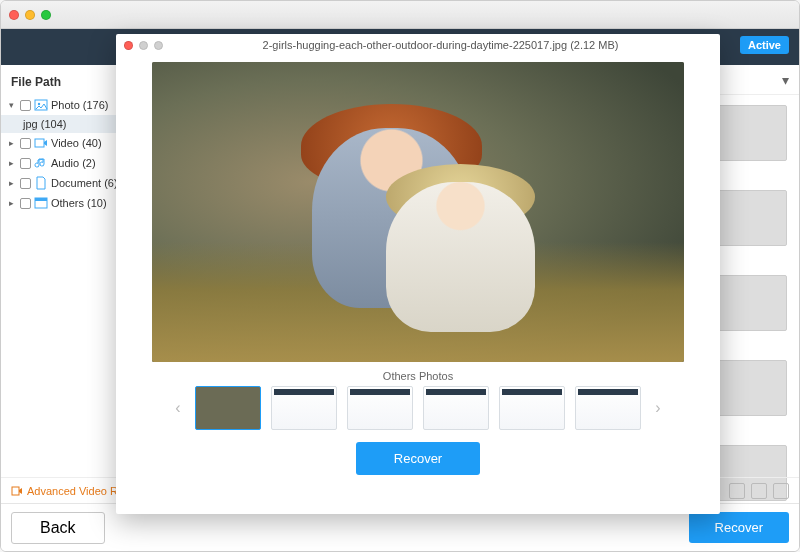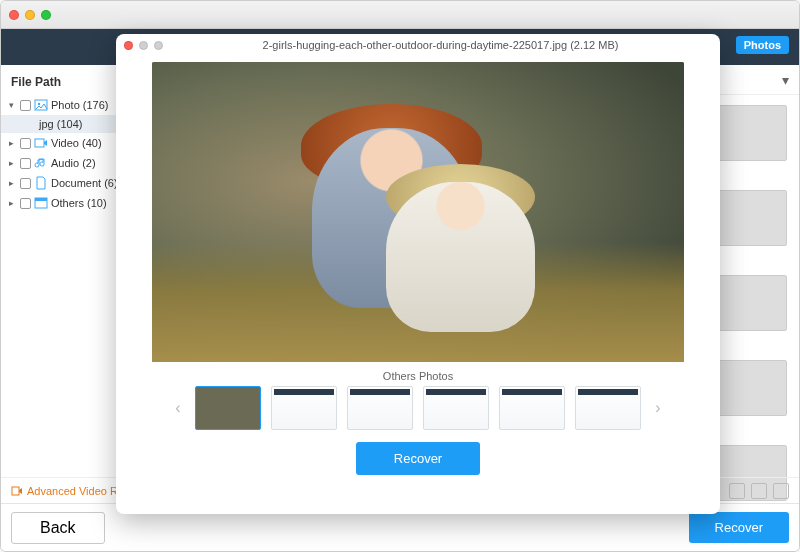--- a/index.html
+++ b/index.html
@@ -21,42 +21,42 @@
 .body { display: flex; height: calc(100% - 64px - 48px); }
 
 .sidebar { width: 130px; border-right: 7px solid #404040; padding: 6px 0; font-size: 11px; color: #333; }
 .sidebar-title { font-weight: 600; padding: 4px 10px 6px; font-size: 12px; }
 .tree-row { display: flex; align-items: center; gap: 3px; padding: 3px 4px 3px 8px; white-space: nowrap; }
 .tree-row.sel { background: #e8eef3; }
 .tree-row .chev { width: 8px; font-size: 9px; color: #666; }
 .tree-row .cb { width: 11px; height: 11px; border: 1px solid #999; border-radius: 2px; }
 .tree-row .ico { width: 14px; height: 14px; display: inline-flex; align-items: center; justify-content: center; }
 .tree-row .lbl { font-size: 11px; }
-.tree-row.child { padding-left: 38px; }
+.tree-row.child { padding-left: 22px; }
 
 .content { flex: 1; position: relative; }
 .toolbar { height: 30px; border-bottom: 1px solid #eee; display: flex; align-items: center; justify-content: flex-end; padding: 0 10px; gap: 8px; }
 .filter-ico { font-size: 14px; color: #666; }
 
 .grid { padding: 10px 12px; display: grid; grid-template-columns: repeat(5, 1fr); gap: 14px 10px; }
 .thumb { display: flex; flex-direction: column; align-items: flex-start; gap: 4px; }
 .thumb .img { width: 100%; height: 56px; background: #ddd; border: 1px solid #ccc; border-radius: 2px; position: relative; }
 .thumb .cb2 { position: absolute; top: 3px; left: 3px; width: 10px; height: 10px; border: 1px solid #888; background: #fff; border-radius: 2px; }
 .thumb .fn { font-size: 10px; color: #555; max-width: 100%; overflow: hidden; text-overflow: ellipsis; white-space: nowrap; }
 
 .footer { position: absolute; bottom: 0; left: 0; right: 0; height: 48px; border-top: 1px solid #e5e5e5; display: flex; align-items: center; padding: 0 10px; gap: 10px; background: #fff; }
 .adv { color: #e67a1a; font-size: 11px; display: flex; align-items: center; gap: 4px; }
 .back-btn { margin-top: 0; border: 1px solid #c8c8c8; background: #fff; padding: 6px 28px; font-size: 16px; border-radius: 3px; cursor: pointer; }
 .recover-main { margin-left: auto; background: #1e9df7; color: #fff; border: none; padding: 8px 26px; font-size: 13px; border-radius: 3px; cursor: pointer; }
 .sub-footer { position: absolute; bottom: 48px; left: 0; right: 0; height: 26px; border-top: 1px solid #eee; display: flex; align-items: center; padding: 0 10px; font-size: 11px; }
 .view-toggles { margin-left: auto; display: flex; gap: 6px; }
 .vt { width: 16px; height: 16px; border: 1px solid #bbb; border-radius: 2px; }
 
 
-.modal { position: absolute; top: 34px; left: 116px; width: 604px; height: 480px; background: #fff; border-radius: 8px; box-shadow: 0 8px 28px rgba(0,0,0,.28); z-index: 50; display: flex; flex-direction: column; overflow: hidden; }
+.modal { position: absolute; top: 34px; left: 116px; width: 604px; height: 480px; background: #fff; border-radius: 2px; box-shadow: 0 8px 28px rgba(0,0,0,.28); z-index: 50; display: flex; flex-direction: column; overflow: hidden; }
 .modal .m-titlebar { height: 22px; display: flex; align-items: center; padding: 0 8px; gap: 6px; }
 .modal .m-title { flex: 1; justify-content: center; font-size: 11px; color: #555; text-align: center; }
 .modal .m-title-row { display: flex; align-items: center; }
 .preview-img { margin: 6px 36px 4px; height: 300px; border-radius: 2px; background: #6b6b55; position: relative; overflow: hidden; }
 .similar-lbl { text-align: center; font-size: 11px; color: #666; margin: 4px 0 4px; }
 .carousel { display: flex; align-items: center; justify-content: center; gap: 8px; padding: 0 28px; }
 .car-arrow { width: 18px; color: #bbb; font-size: 16px; cursor: pointer; text-align: center; }
 .car-thumbs { display: flex; gap: 10px; }
 .car-thumb { width: 66px; height: 44px; background: #eef2f6; border: 1px solid #d8dde2; border-radius: 2px; }
 .car-thumb.first { background: #6b6b55; border-color: #1e9df7; }
@@ -87,21 +87,21 @@
   </div>
 
   <div class="app-header">
     <div class="brand">
       <svg class="brand-icon" viewBox="0 0 24 24">
           <circle cx="12" cy="12" r="9" fill="none" stroke="#fff" stroke-width="2"></circle>
           <path d="M7 12a5 5 0 0 1 10 0" fill="none" stroke="#1e9df7" stroke-width="2"></path>
         </svg>
       <span>recoverit</span>
     </div>
-    <div class="active-badge">Photos</div>
+    <div class="active-badge">Active</div>
   </div>
 
   <div class="body">
     <div class="sidebar">
       <div class="sidebar-title">File Path</div>
 
       <div class="tree-row">
         <span class="chev">▾</span>
         <span class="cb"></span>
         <span class="ico">

